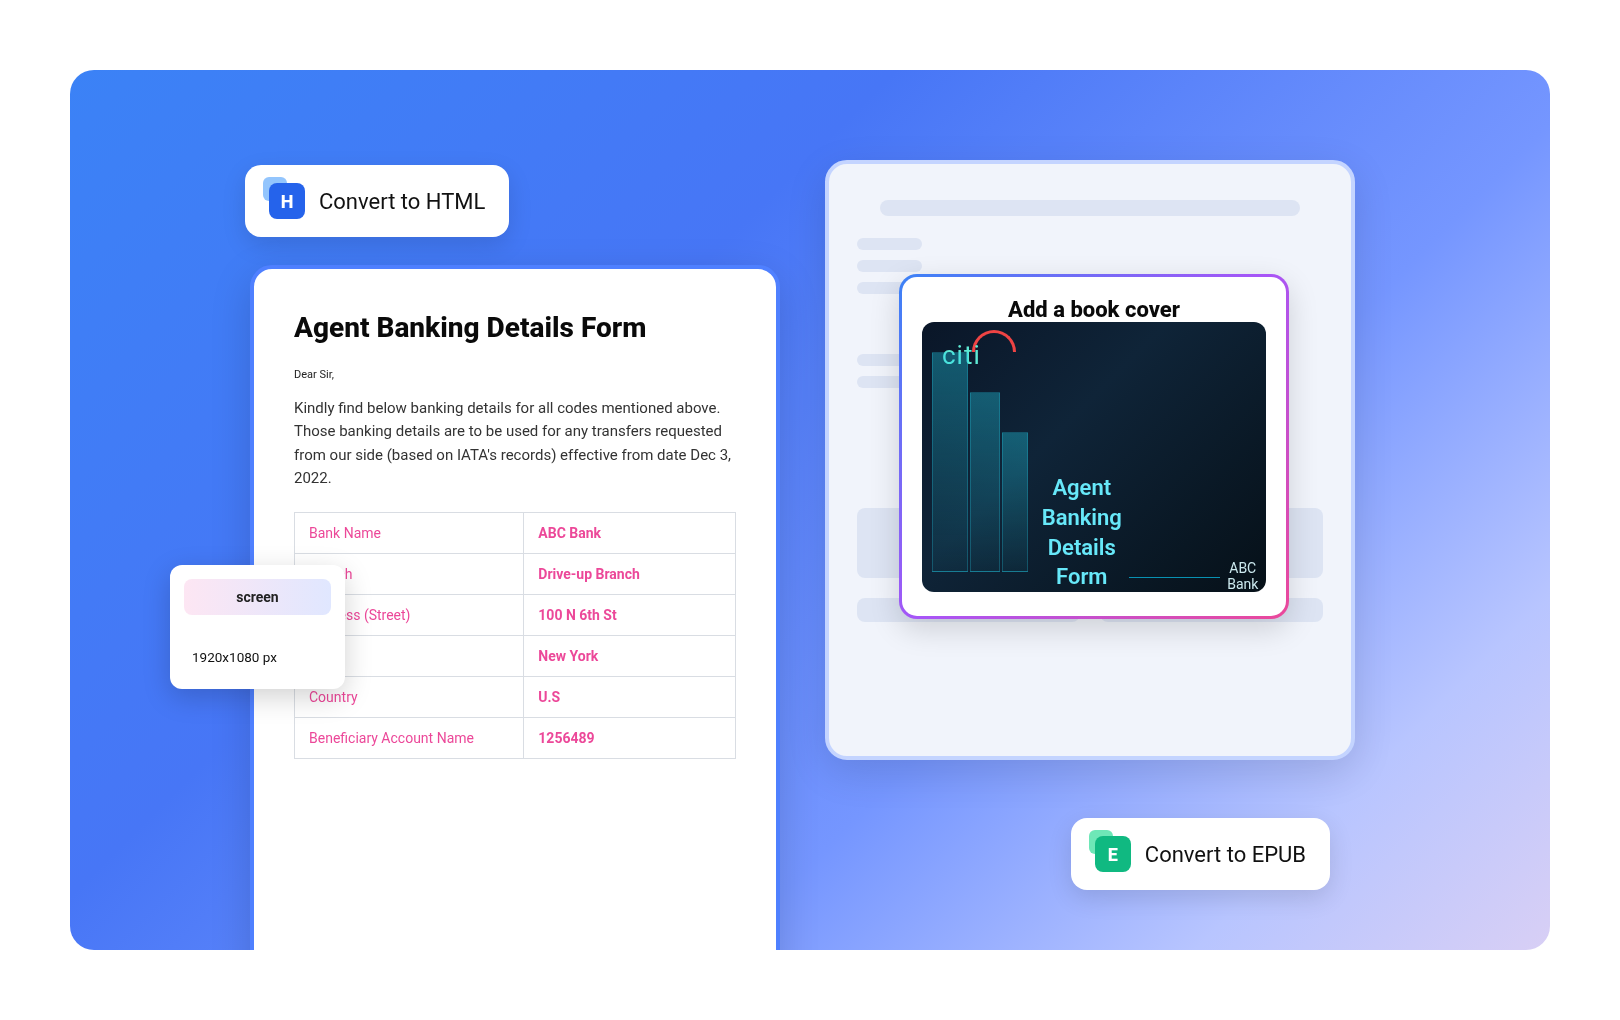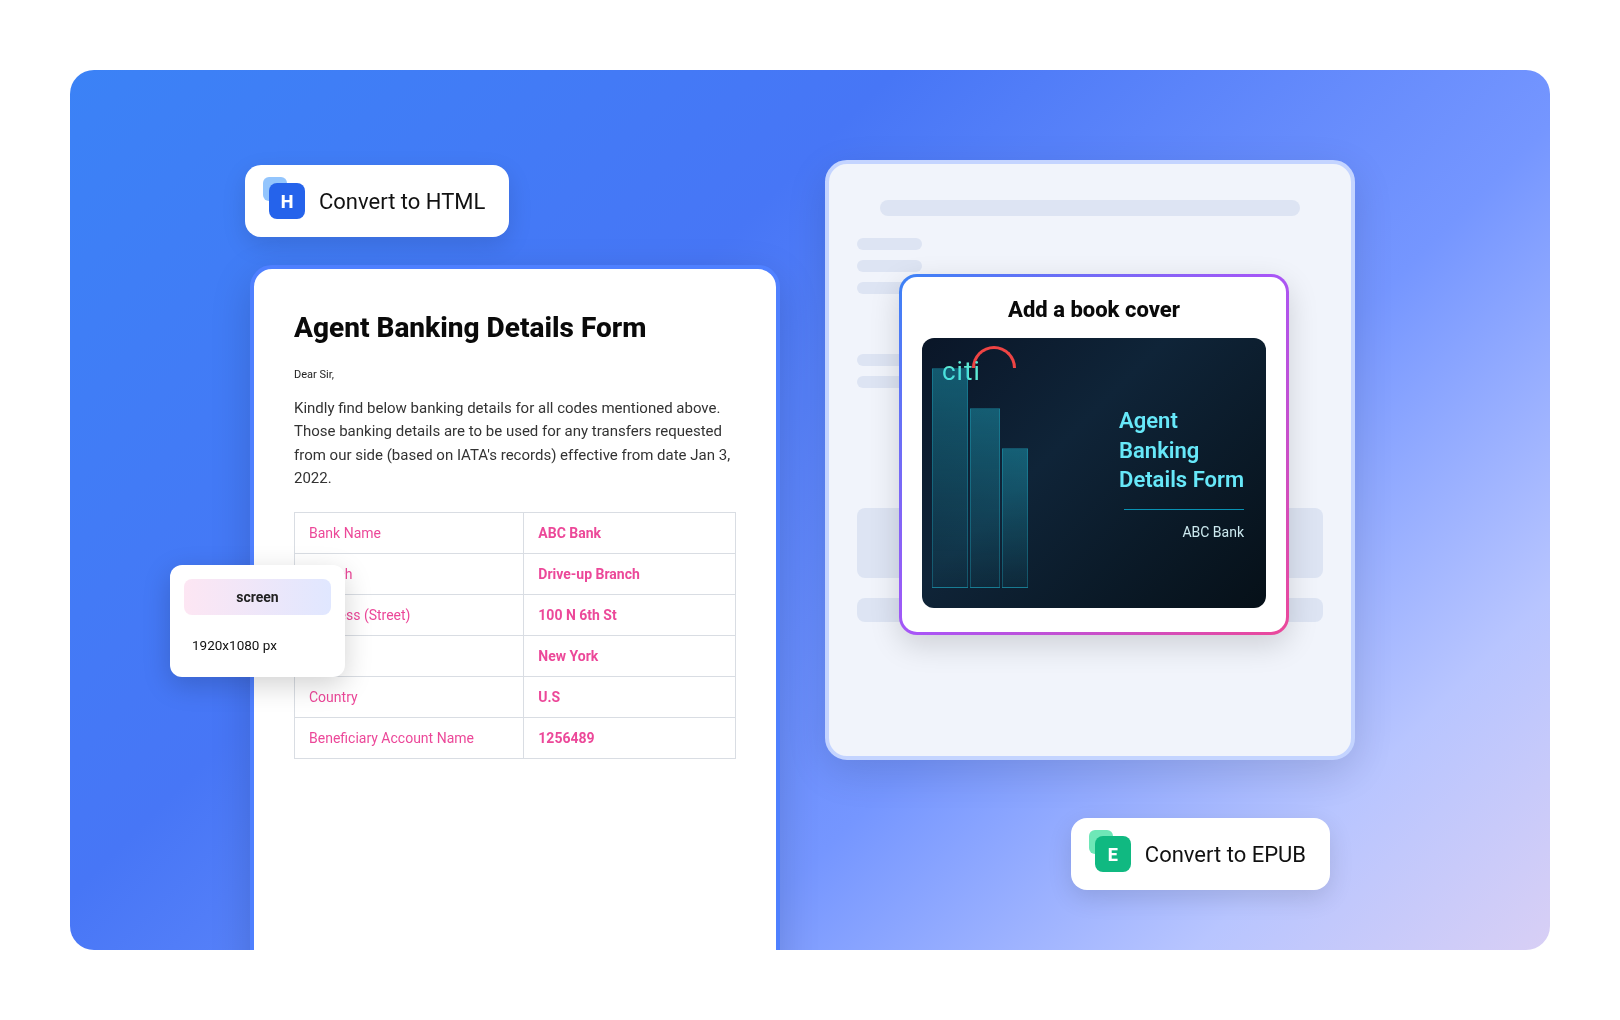--- a/index.html
+++ b/index.html
@@ -18,61 +18,61 @@
 .convert-epub{position:absolute;bottom:60px;right:220px;z-index:5}
 .doc-card{position:absolute;top:195px;left:180px;width:530px;height:772px;background:#fff;border:4px solid #4f80ff;border-radius:22px;padding:42px 40px 0;box-shadow:0 12px 40px rgba(0,0,0,.15);overflow:hidden;z-index:2}
 .doc-title{font-size:28px;font-weight:800;color:#0a0a0a;margin-bottom:24px}
 .doc-salutation{font-size:11px;color:#222;margin-bottom:16px}
 .doc-body{font-size:15px;color:#333;line-height:1.55;margin-bottom:22px}
 .doc-table{width:100%;border-collapse:collapse}
 .doc-table td{border:1px solid #d9dde3;padding:12px 14px;font-size:14px;color:#ec4899}
 .doc-table td:first-child{width:52%;font-weight:400}
 .doc-table td:last-child{font-weight:700}
 .screen-card{position:absolute;top:495px;left:100px;width:175px;background:#fff;border-radius:12px;box-shadow:0 8px 28px rgba(0,0,0,.18);padding:14px 0 10px;z-index:10}
-.screen-header{background:linear-gradient(90deg,#fde6f3,#e0e7ff);color:#222;font-weight:700;font-size:14px;text-align:center;padding:10px 0;margin:0 14px 8px;border-radius:8px}
+.screen-header{background:linear-gradient(90deg,#fde6f3,#e0e7ff);color:#222;font-weight:700;font-size:14px;text-align:center;padding:10px 0;margin:0 14px 20px;border-radius:8px}
 .screen-item{font-size:13.5px;color:#111;padding:14px 22px}
 .epub-card{position:absolute;top:90px;right:195px;width:530px;height:600px;background:#f1f4fb;border:4px solid #c4d4ff;border-radius:22px;padding:28px;z-index:2;box-shadow:0 12px 40px rgba(0,0,0,.12)}
 .skeleton{background:#dde4f3;border-radius:8px}
 .sk-top{height:16px;width:90%;margin:8px auto 22px}
 .sk-line{height:12px;margin:10px 0;width:14%}
 .sk-box{height:70px;margin-top:30px}
 .sk-grid{display:flex;gap:20px;margin-top:20px}
 .sk-grid .skeleton{flex:1;height:24px}
 .cover-panel{position:absolute;top:110px;left:70px;width:390px;background:#fff;border-radius:18px;padding:20px 20px 24px;box-shadow:0 10px 30px rgba(0,0,0,.15);border:3px solid transparent;background-image:linear-gradient(#fff,#fff),linear-gradient(135deg,#3b82f6,#a855f7,#ec4899);background-origin:border-box;background-clip:padding-box,border-box}
-.cover-title{font-size:22px;font-weight:800;color:#0a0a0a;text-align:center;margin-bottom:16px}
+.cover-title{font-size:22px;font-weight:800;color:#0a0a0a;text-align:center;}
 .cover-img{width:100%;height:270px;border-radius:12px;background:linear-gradient(135deg,#0a1628 0%,#0f2438 40%,#061018 100%);position:relative;overflow:hidden;display:flex}
 .cover-left{flex:1;position:relative}
 .cover-left .bar{position:absolute;background:linear-gradient(180deg,rgba(34,211,238,.35),rgba(34,211,238,.05));border:1px solid rgba(34,211,238,.25)}
 .b1{width:36px;height:220px;left:10px;top:30px}
 .b2{width:30px;height:180px;left:48px;top:70px}
 .b3{width:26px;height:140px;left:80px;top:110px}
 .citi{position:absolute;top:18px;left:20px;color:#5eead4;font-size:26px;font-weight:400;letter-spacing:1px}
 .arc{position:absolute;top:8px;left:50px;width:44px;height:22px;border:3px solid #ef4444;border-bottom:none;border-radius:44px 44px 0 0}
-.cover-right{flex:1;display:flex;flex-direction:column;justify-content:center;align-items:flex-end;padding-right:22px;text-align:left}
+.cover-right{flex:1;display:flex;justify-content:center;align-items:flex-end;text-align:center}
 .cover-right-title{color:#67e8f9;font-size:22px;font-weight:600;line-height:1.35}
 .cover-div{width:120px;height:1px;background:#0891b2;margin:14px 0}
 .cover-sub{color:#cce9ef;font-size:14px}
 </style>
 </head>
 <body>
 
 <div class="canvas">
 <div class="stage">
 
   <div class="pill convert-html">
     <div class="pill-icon html">
           <span class="letter">H</span>
         </div>
     <span class="pill-label">Convert to HTML</span>
   </div>
 
   <div class="doc-card">
     <div class="doc-title">Agent Banking Details Form</div>
     <div class="doc-salutation">Dear Sir,</div>
-    <div class="doc-body">Kindly find below banking details for all codes mentioned above. Those banking details are to be used for any transfers requested from our side (based on IATA's records) effective from date Jan 3, 2022.</div>
+    <div class="doc-body">Kindly find below banking details for all codes mentioned above. Those banking details are to be used for any transfers requested from our side (based on IATA's records) effective from date Dec 3, 2022.</div>
     <table class="doc-table">
       <tbody>
             <tr>
               <td>Bank Name</td>
               <td>ABC Bank</td>
             </tr>
       <tr>
               <td>Branch</td>
               <td>Drive-up Branch</td>
             </tr>

